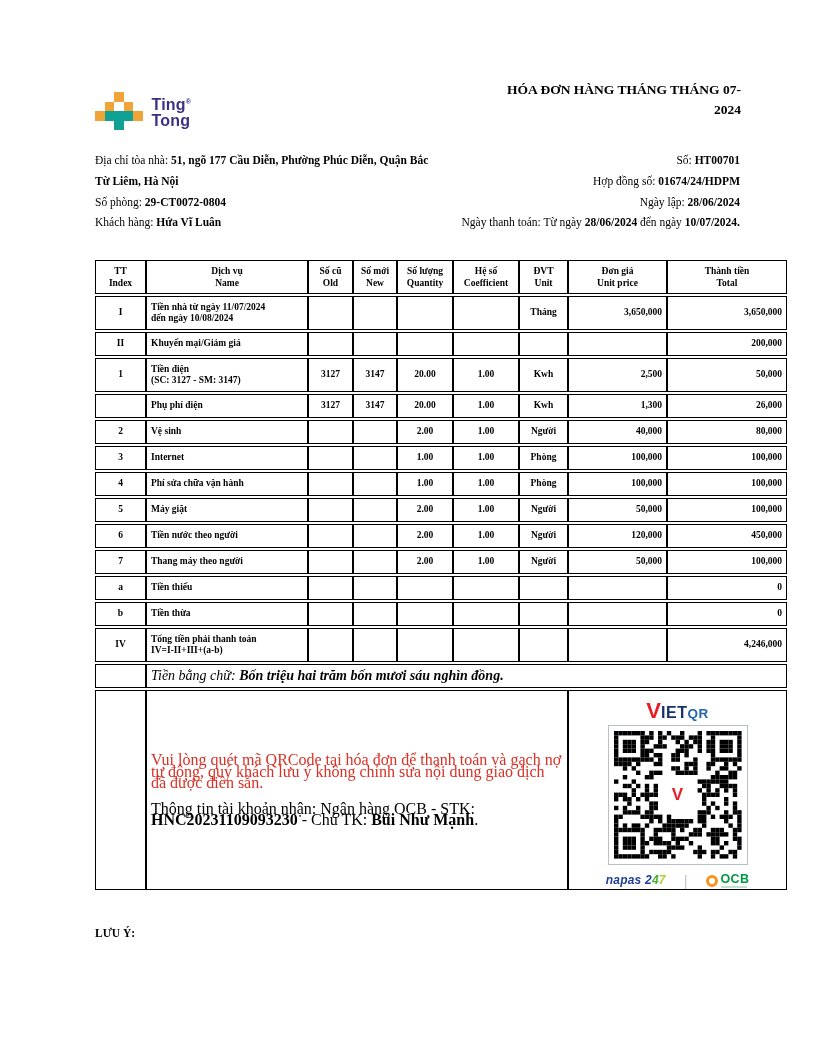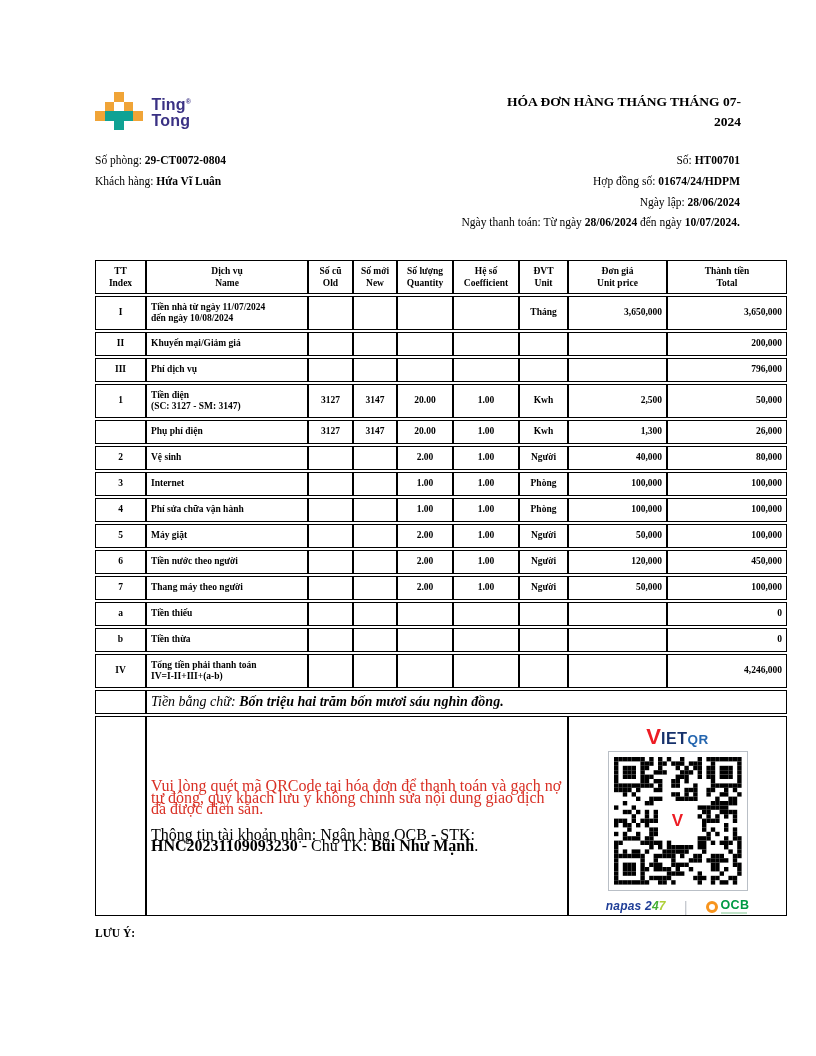--- a/index.html
+++ b/index.html
@@ -10,21 +10,21 @@
   .logo{position:absolute;left:95px;top:92px;display:flex;align-items:center;gap:9px;}
   .ticon{display:grid;grid-template-columns:repeat(5,9.5px);grid-template-rows:repeat(4,9.5px);}
   .ticon div{width:9.5px;height:9.5px;}
   .cy{background:var(--brand-yellow);}
   .ct{background:var(--brand-teal);}
   .ce{background:transparent;}
   .logotext{font-family:"Liberation Sans",sans-serif;font-weight:bold;
             color:var(--brand-navy);font-size:16px;line-height:15px;letter-spacing:.2px;}
   .logotext sup{font-size:7px;}
 
-  .title{position:absolute;right:75px;top:92px;width:300px;text-align:right;
+  .title{position:absolute;right:75px;top:80px;width:300px;text-align:right;
          font-size:13.5px;font-weight:bold;line-height:19.5px;}
 
   .info-left{position:absolute;left:95px;top:150px;width:342px;font-size:11.5px;line-height:20.8px;}
   .info-right{position:absolute;right:76px;top:150px;width:330px;text-align:right;
               font-size:11.5px;line-height:20.8px;}
   .b{font-weight:bold;}
 
   
   table.inv{position:absolute;left:95px;top:258px;width:692px;border-collapse:separate;
             border-spacing:0 2px;table-layout:fixed;font-size:9.5px;font-weight:bold;}
@@ -97,20 +97,21 @@
   </div>
   <div class="logotext">
     <span>Ting</span><sup>®</sup><br>
     <span>Tong</span>
   </div>
 </div>
 
 <div class="title">HÓA ĐƠN HÀNG THÁNG THÁNG 07-<br>2024</div>
 
 <div class="info-left">
+  <div><span>Địa chỉ tòa nhà: </span><span class="b">51, ngõ 177 Cầu Diễn, Phường Phúc Diễn, Quận Bắc Từ Liêm, Hà Nội</span></div>
   <div><span>Số phòng: </span><span class="b">29-CT0072-0804</span></div>
   <div><span>Khách hàng: </span><span class="b">Hứa Vĩ Luân</span></div>
 </div>
 
 <div class="info-right">
   <div><span>Số: </span><span class="b">HT00701</span></div>
   <div><span>Hợp đồng số: </span><span class="b">01674/24/HDPM</span></div>
   <div><span>Ngày lập: </span><span class="b">28/06/2024</span></div>
   <div><span>Ngày thanh toán: Từ ngày </span><span class="b">28/06/2024</span><span> đến ngày </span><span class="b">10/07/2024.</span></div>
 </div>
@@ -155,31 +156,20 @@
       <tr>
         <td class="a-c">II</td>
         <td class="a-l">Khuyến mại/Giảm giá</td>
         <td class="a-c"></td>
         <td class="a-c"></td>
         <td class="a-c"></td>
         <td class="a-c"></td>
         <td class="a-c"></td>
         <td class="a-r"></td>
         <td class="a-r">200,000</td>
-      </tr>
-      <tr>
-        <td class="a-c">III</td>
-        <td class="a-l">Phí dịch vụ</td>
-        <td class="a-c"></td>
-        <td class="a-c"></td>
-        <td class="a-c"></td>
-        <td class="a-c"></td>
-        <td class="a-c"></td>
-        <td class="a-r"></td>
-        <td class="a-r">796,000</td>
       </tr>
       <tr class="tall">
         <td class="a-c">1</td>
         <td class="a-l">Tiền điện<br>(SC: 3127 - SM: 3147)</td>
         <td class="a-c">3127</td>
         <td class="a-c">3147</td>
         <td class="a-c">20.00</td>
         <td class="a-c">1.00</td>
         <td class="a-c">Kwh</td>
         <td class="a-r">2,500</td>

